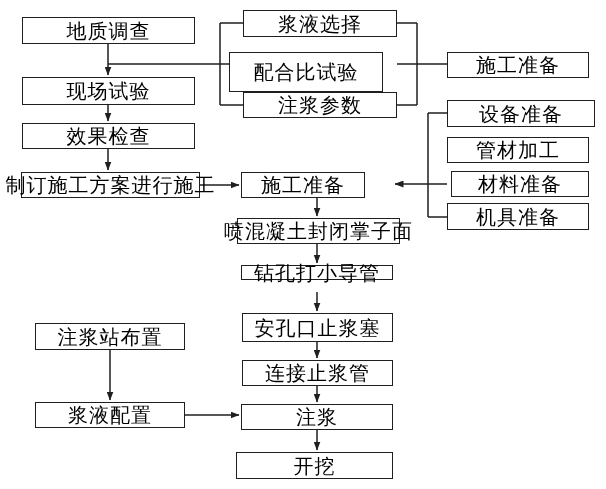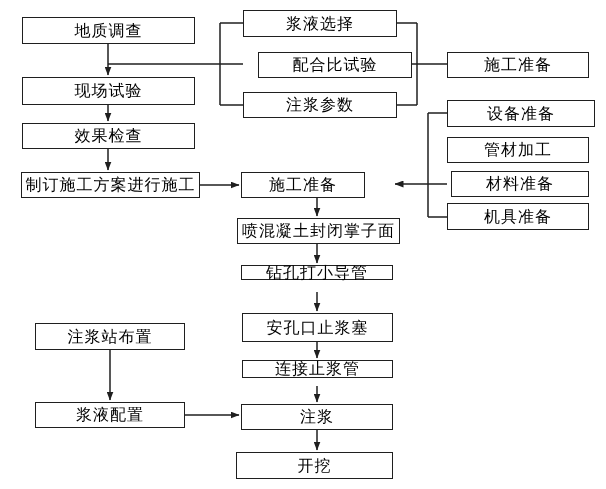--- a/index.html
+++ b/index.html
@@ -9,21 +9,21 @@
   .canvas{
     position:relative;width:606px;height:489px;background:var(--background);
     font-family:"Liberation Serif","DejaVu Serif",serif;overflow:hidden;
   }
   .connector-layer{position:absolute;left:0;top:0;width:606px;height:489px;}
   .connector-layer line{stroke:var(--line);stroke-width:1.5;}
   .connector-layer .arrowhead{fill:var(--line);}
   .node{
     position:absolute;box-sizing:border-box;border:1.6px solid var(--box-border);
     background:var(--box-fill);color:var(--text);display:flex;align-items:center;
-    justify-content:center;font-size:16px;letter-spacing:1px;white-space:nowrap;
+    justify-content:center;font-size:20px;letter-spacing:1px;white-space:nowrap;
     line-height:1;
   }
 </style>
 </head>
 <body>
 
 <div class="canvas">
 
   <svg class="connector-layer" width="606" height="489" viewBox="0 0 606 489">
     <defs>
@@ -57,33 +57,33 @@
     <line x1="110" y1="350" x2="110" y2="400" marker-end="url(#arr)"></line>
     <line x1="185" y1="415" x2="239" y2="415" marker-end="url(#arr)"></line>
   </svg>
 
   <div class="node" style="left:22px;top:17px;width:173px;height:27px">地质调查</div>
   <div class="node" style="left:22px;top:77px;width:173px;height:28px">现场试验</div>
   <div class="node" style="left:22px;top:123px;width:173px;height:26px">效果检查</div>
   <div class="node" style="left:21px;top:172px;width:179px;height:26px">制订施工方案进行施工</div>
 
   <div class="node" style="left:243px;top:10px;width:154px;height:27px">浆液选择</div>
-  <div class="node" style="left:258px;top:52px;width:154px;height:26px">配合比试验</div>
+  <div class="node" style="left:229px;top:52px;width:154px;height:40px">配合比试验</div>
   <div class="node" style="left:243px;top:92px;width:154px;height:26px">注浆参数</div>
   <div class="node" style="left:447px;top:52px;width:142px;height:26px">施工准备</div>
 
   <div class="node" style="left:447px;top:100px;width:148px;height:27px">设备准备</div>
   <div class="node" style="left:447px;top:137px;width:142px;height:26px">管材加工</div>
   <div class="node" style="left:451px;top:171px;width:138px;height:26px">材料准备</div>
   <div class="node" style="left:447px;top:203px;width:142px;height:27px">机具准备</div>
 
   <div class="node" style="left:241px;top:172px;width:124px;height:26px">施工准备</div>
   <div class="node" style="left:237px;top:218px;width:163px;height:26px">喷混凝土封闭掌子面</div>
   <div class="node" style="left:241px;top:265px;width:152px;height:15px">钻孔打小导管</div>
   <div class="node" style="left:242px;top:313px;width:151px;height:29px">安孔口止浆塞</div>
-  <div class="node" style="left:242px;top:360px;width:151px;height:18px">连接止浆管</div>
+  <div class="node" style="left:242px;top:360px;width:151px;height:26px">连接止浆管</div>
   <div class="node" style="left:241px;top:404px;width:152px;height:26px">注浆</div>
   <div class="node" style="left:236px;top:452px;width:157px;height:27px">开挖</div>
 
   <div class="node" style="left:35px;top:323px;width:150px;height:27px">注浆站布置</div>
   <div class="node" style="left:35px;top:402px;width:150px;height:26px">浆液配置</div>
 
 </div>
 
 </body></html>

